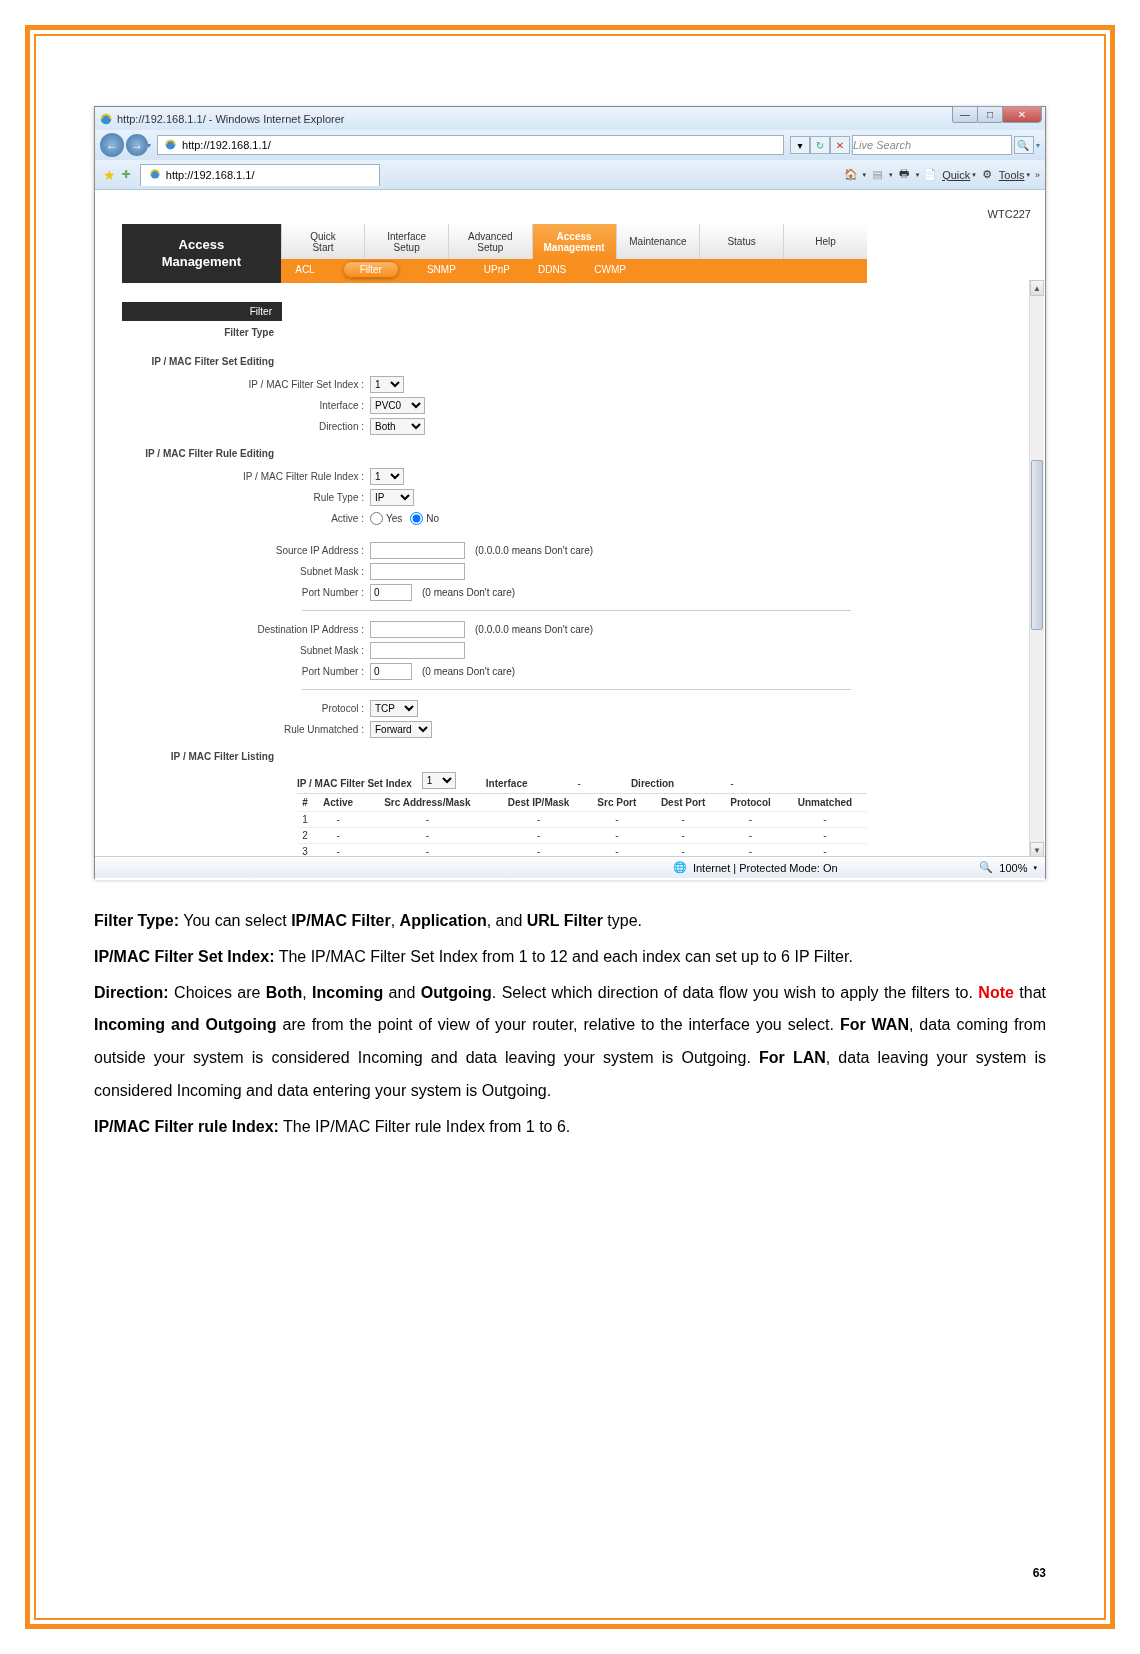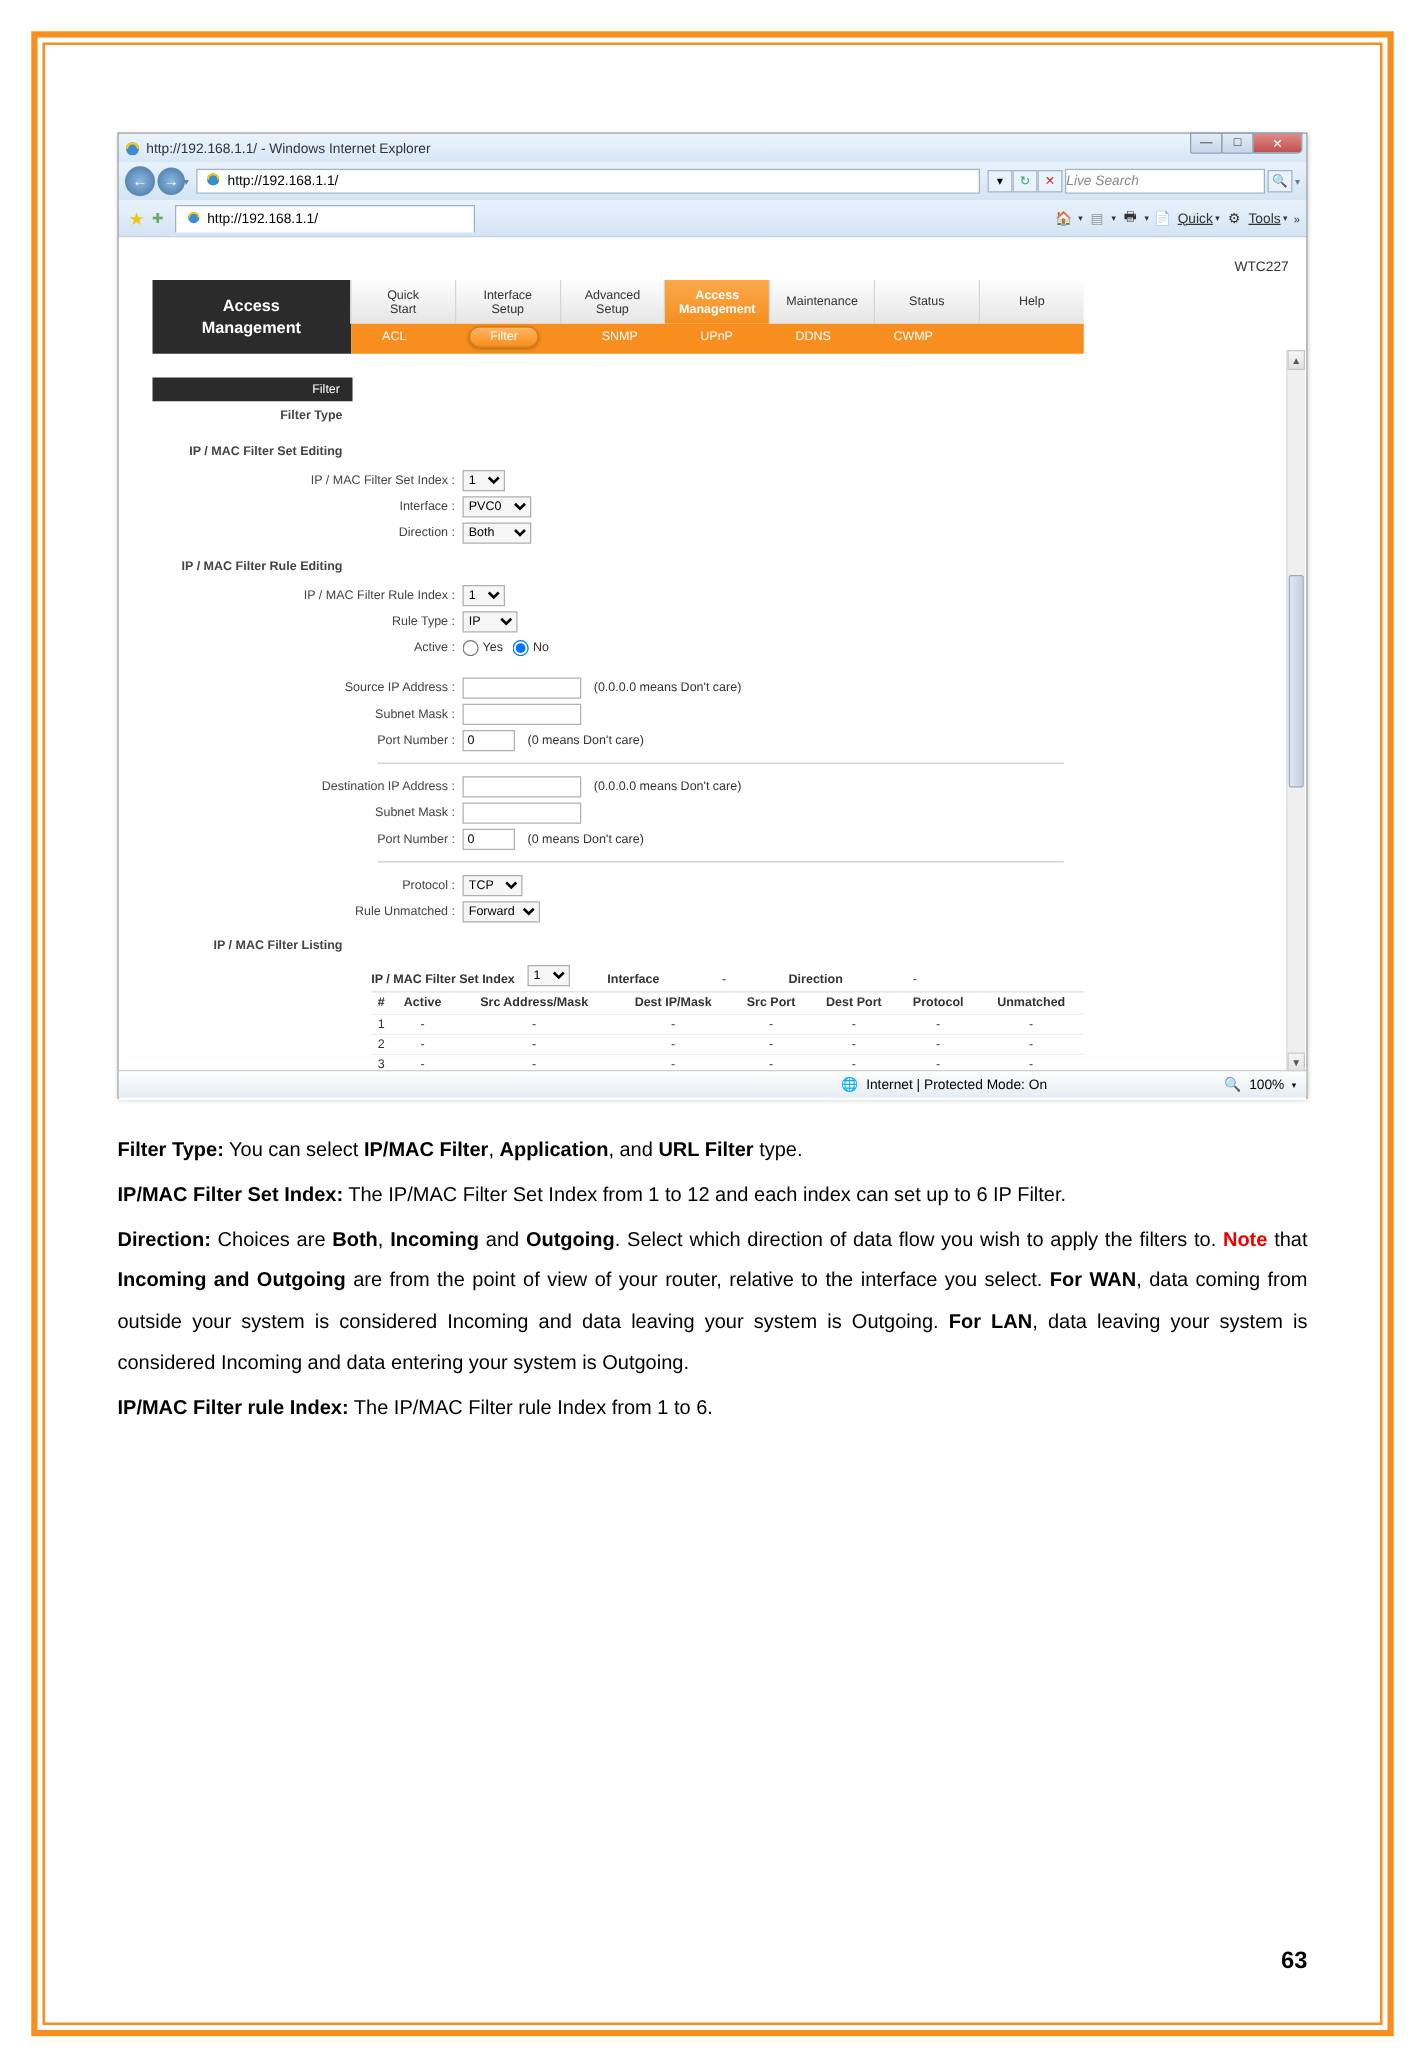--- a/index.html
+++ b/index.html
@@ -24,21 +24,21 @@
 .ticon{width:19px;height:19px;display:flex;align-items:center;justify-content:center;border:1px solid transparent}
 .content{position:relative;height:690px;background:#fff;overflow:hidden}
 .model{position:absolute;right:14px;top:18px;font-size:11px;font-weight:normal;color:#333}
 .menu-wrap{position:absolute;left:27px;top:34px;width:745px}
 .navtable{width:100%;border-collapse:collapse}
 .sidehead{width:160px;background:#2b2b2b;color:#fff;font-weight:bold;text-align:center;font-size:13px;padding:8px 0;line-height:1.3}
 .navcell{background:linear-gradient(#fefefe,#e5e5e5);font-size:10px;text-align:center;color:#333;width:84px;height:35px;border-left:1px solid #d5d5d5;vertical-align:middle}
 .navcell.active{background:linear-gradient(#f9a94b,#f78e1e);color:#fff;font-weight:bold}
 .subnavrow td{background:#f78e1e;height:24px}
 .subnav{display:flex;color:#fff;font-size:10px;height:24px}
-.subitem{padding:5px 25px}
+.subitem{padding:5px 14px}
 .subitem.active{background:transparent;position:relative}
 .pill{background:linear-gradient(#ffb766,#f78e1e);border:1px solid #d67612;border-radius:9px;padding:2px 16px;box-shadow:0 1px 3px rgba(0,0,0,.3)}
 .form-area{position:absolute;left:27px;top:97px;width:745px;font-size:10px;color:#333}
 .sec-hdr{background:#2b2b2b;color:#fff;font-size:10px;font-weight:normal;padding:4px 10px;text-align:right;width:160px}
 .lbl-side{width:160px;text-align:right;font-weight:bold;font-size:10px;padding:6px 8px;color:#444;vertical-align:top}
 .frow{display:flex;align-items:center;height:20px;margin:1px 0}
 .flabel{display:inline-block;width:248px;text-align:right;padding-right:6px;font-size:10px;color:#444}
 .fsel{border:1px solid #b0b0b0;font-size:10px;height:17px;background:#f6f6f6}
 .ftxt{border:1px solid #b0b0b0;font-size:10px;height:17px;padding:0 3px;background:#fff}
 .fhint{font-size:10px;color:#333;margin-left:10px}
@@ -47,21 +47,21 @@
 .tbl th{font-weight:bold;padding:3px;border-top:1px solid #ddd}
 .tbl td{text-align:center;padding:2px;border-top:1px solid #eee}
 .listing-hdr{display:flex;align-items:flex-end;padding:4px 0;font-size:10px;font-weight:bold}
 .scrollbar{position:absolute;right:1px;top:90px;width:15px;bottom:22px;background:#efefef;border-left:1px solid #ddd}
 .sb-btn{height:16px;background:linear-gradient(#f6f6f6,#e0e0e0);border:1px solid #c7c7c7;display:flex;align-items:center;justify-content:center;font-size:8px;color:#555}
 .sb-thumb{position:absolute;top:180px;left:1px;right:1px;height:170px;background:linear-gradient(90deg,#e2e7ee,#c4cede);border:1px solid #9ab;border-radius:2px}
 .statusbar{position:absolute;bottom:0;left:0;right:0;height:22px;background:linear-gradient(#fdfdfd,#e5ecf5);border-top:1px solid #c8d2dc;display:flex;align-items:center;font-size:11px;padding:0 8px}
 .body-text{margin-top:26px;font-size:16px;line-height:2.05;color:#000;text-align:justify}
 .body-text p{margin-bottom:3px}
 .note{color:#e00;font-weight:bold}
-.pagenum{position:absolute;bottom:38px;right:58px;font-weight:bold;font-size:19px}
+.pagenum{position:absolute;bottom:38px;right:58px;font-weight:bold;font-size:12px}
 </style>
 </head>
 <body>
 
 <div class="page-border">
     <div class="page-border-inner">
 
 <div class="screenshot">
  <div class="titlebar">
   <span class="ie-icon">

